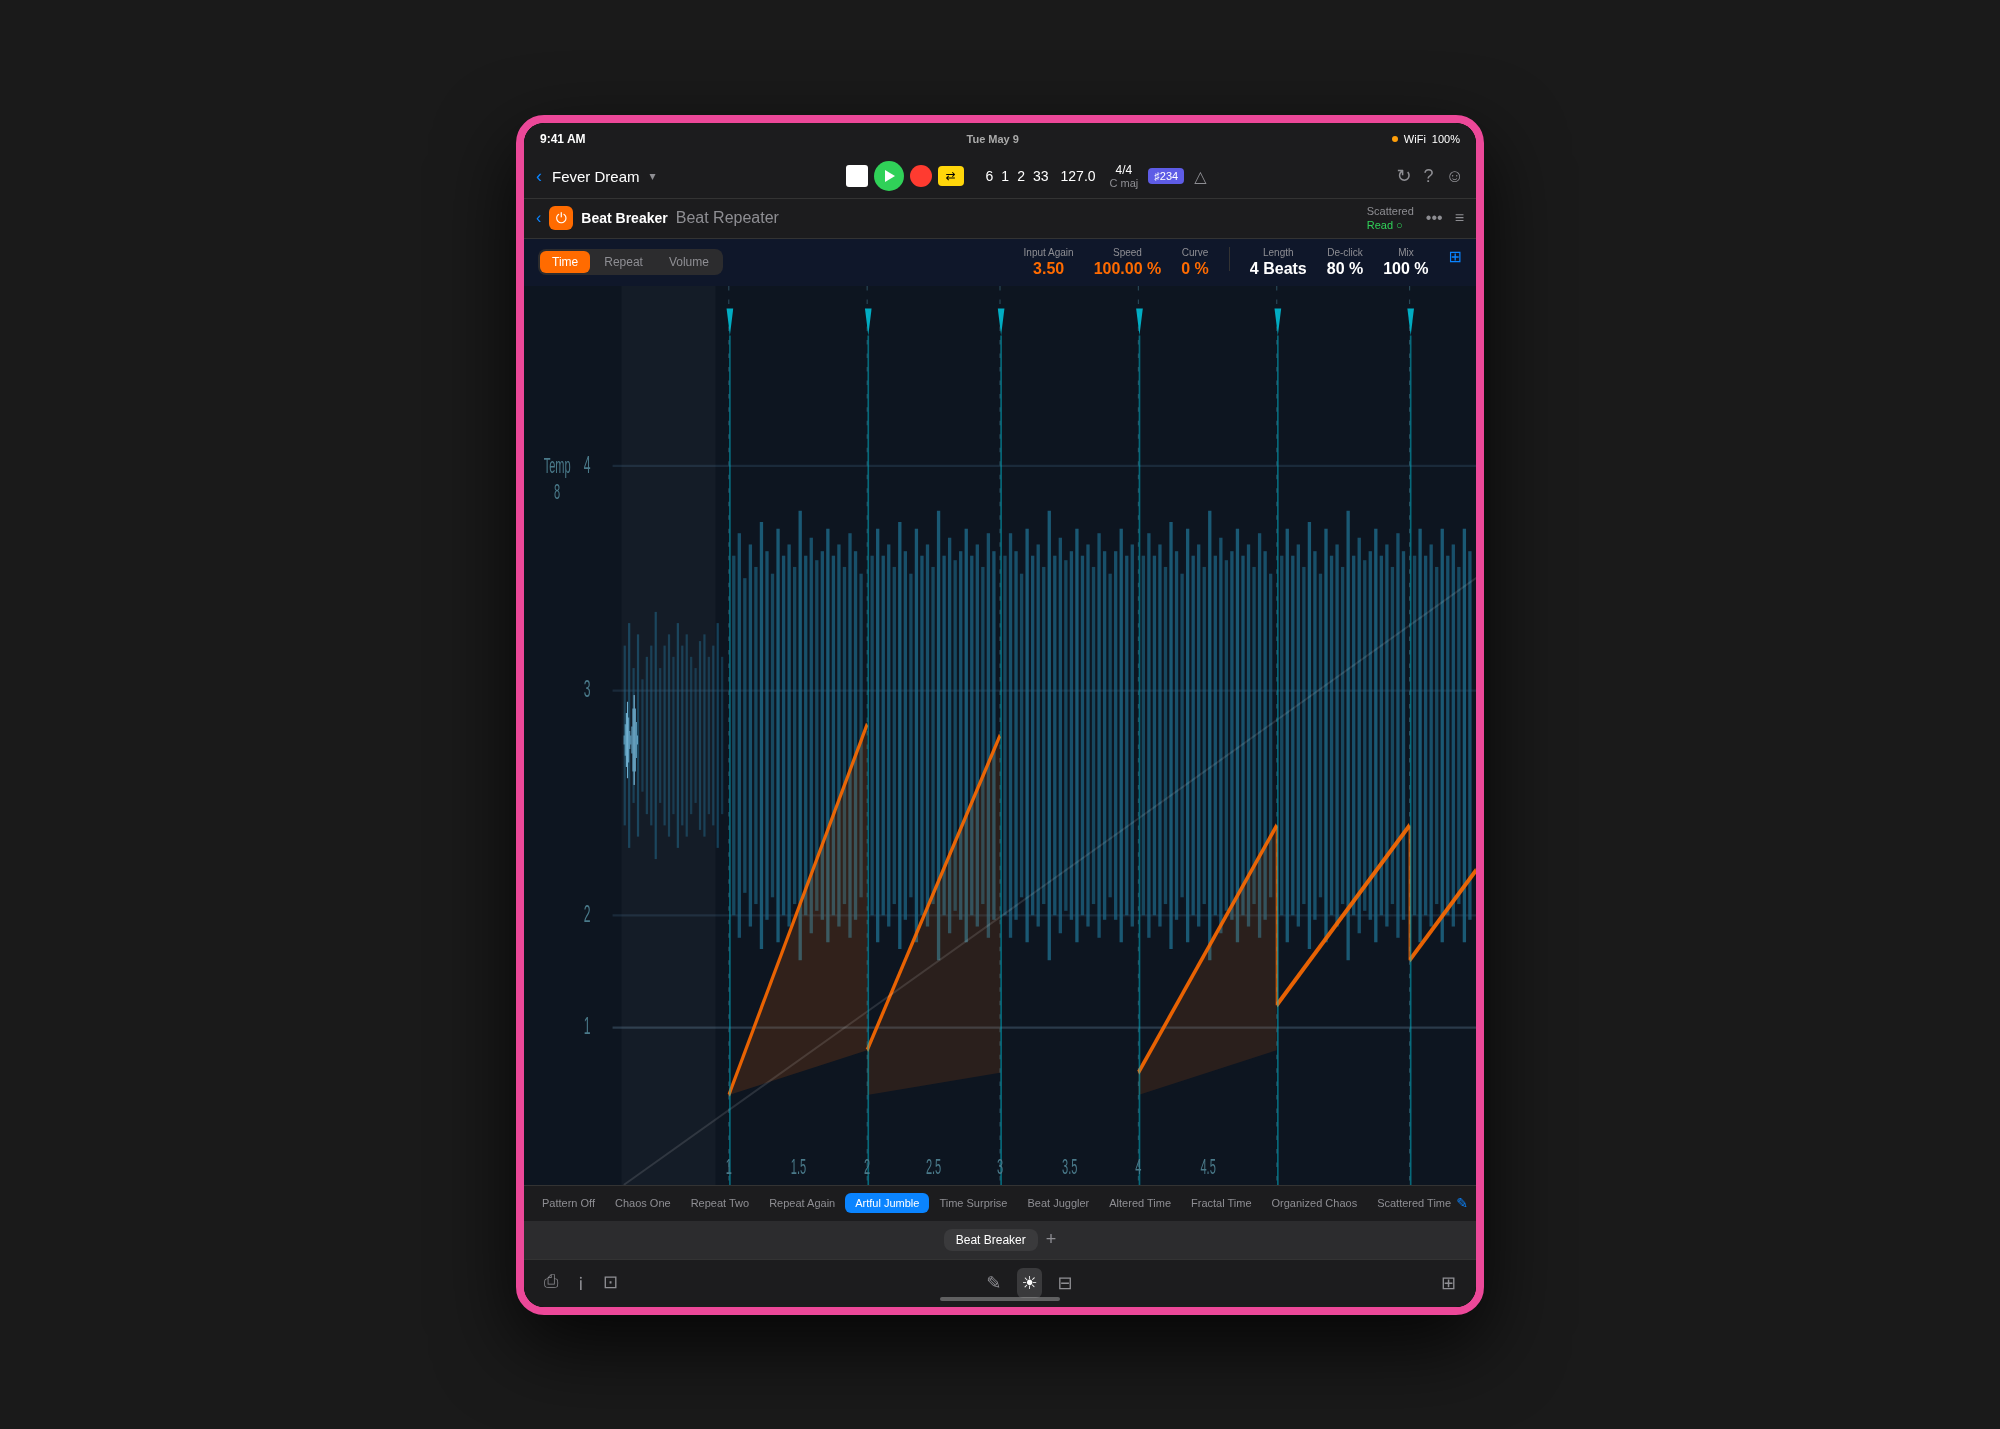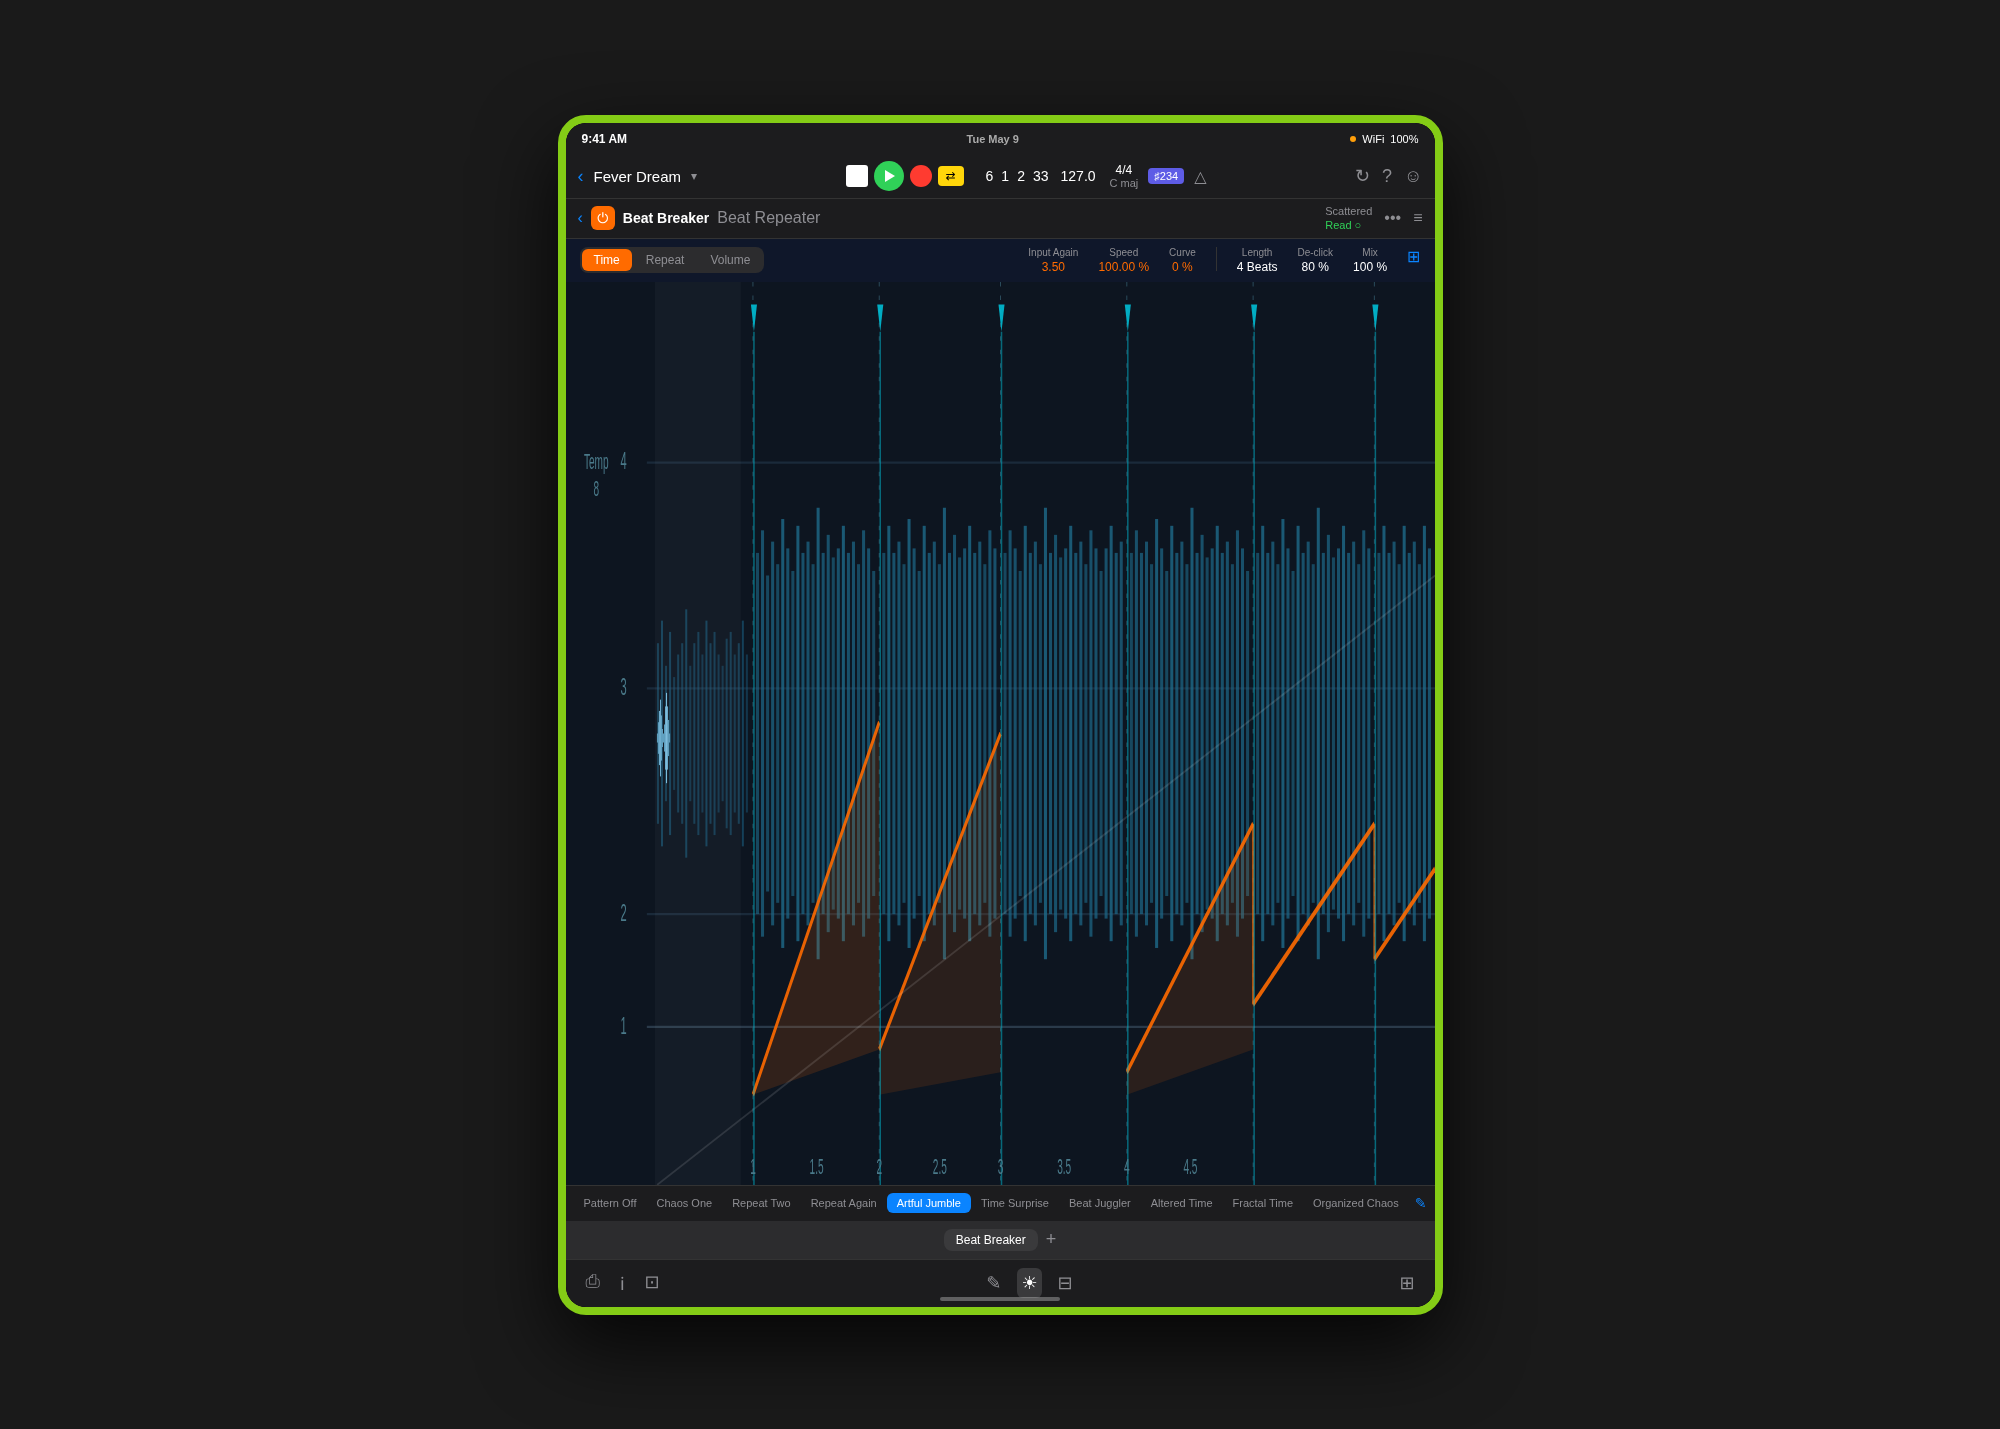--- a/index.html
+++ b/index.html
@@ -5,25 +5,25 @@
     * { box-sizing: border-box; margin: 0; padding: 0; }
     body {
       background: #1a1a1a;
       display: flex;
       justify-content: center;
       align-items: center;
       min-height: 100vh;
       font-family: -apple-system, BlinkMacSystemFont, 'SF Pro Display', 'Helvetica Neue', sans-serif;
     }
     .ipad-frame {
-      width: 885px;
+      width: 968px;
       height: 1200px;
       background: #2a2a2e;
       border-radius: 28px;
-      border: 8px solid #84cc16;
+      border: 8px solid #ec4899;
       position: relative;
       overflow: hidden;
       box-shadow: 0 30px 80px rgba(0,0,0,0.8);
     }
     .ipad-screen {
       width: 100%;
       height: 100%;
       background: #000;
       border-radius: 20px;
       overflow: hidden;
@@ -282,22 +282,22 @@
       flex-direction: column;
       align-items: center;
       gap: 2px;
     }
     .param-label {
       color: #8e8e93;
       font-size: 10px;
     }
     .param-value {
       color: #0a84ff;
-      font-size: 12px;
-      font-weight: 400;
+      font-size: 16px;
+      font-weight: 700;
       text-align: center;
     }
     .param-value.white {
       color: #fff;
     }
     .param-value.orange {
       color: #ff6b00;
     }
     .sliders-icon {
       color: #0a84ff;

